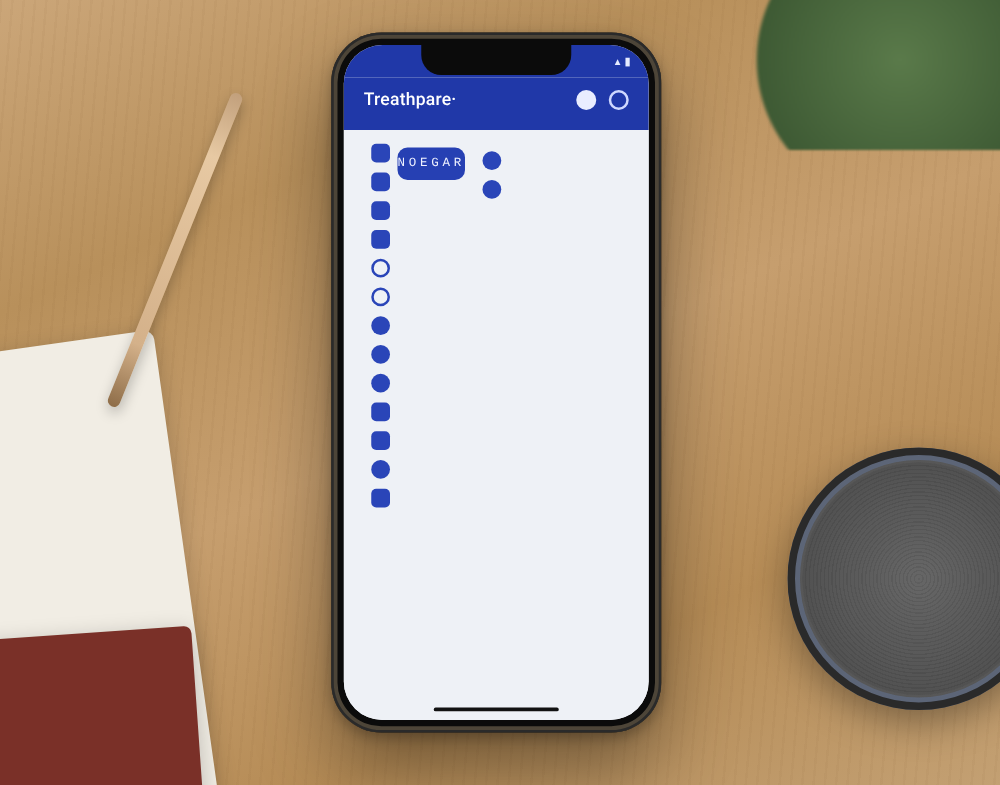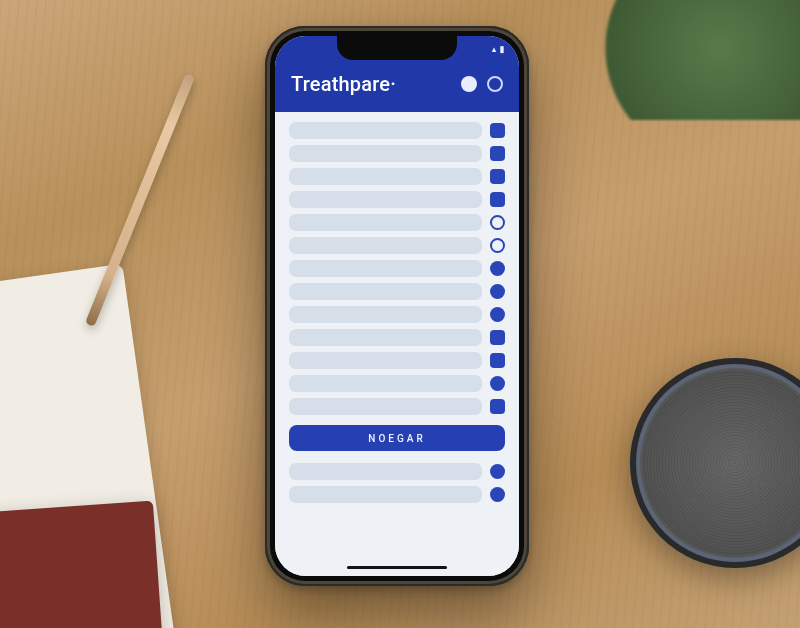--- a/index.html
+++ b/index.html
@@ -116,38 +116,39 @@
     gap: 6px;
   }
 
   .app-header {
     background: #2038a8;
     color: #fff;
     padding: 10px 16px 16px 16px;
     display: flex; align-items: center; justify-content: space-between;
   }
   .app-title {
-    font-size: 20px; font-weight: 500; letter-spacing: .2px;
+    font-size: 14px; font-weight: 500; letter-spacing: .2px;
   }
   .header-actions { display: flex; gap: 10px; align-items: center; }
   .header-dot {
     width: 16px; height: 16px; border-radius: 50%;
     background: #e9edff;
   }
   .header-ring {
     width: 16px; height: 16px; border-radius: 50%;
     border: 2px solid #cfd8ff;
   }
 
   .content {
     flex: 1;
     background: #eef1f6;
     padding: 10px 14px 12px 14px;
-    display: flex; flex-direction: column; gap: 6px;
+    display: flex; flex-direction: row; gap: 6px;
     overflow: hidden;
+    font-family: Liberation Mono, monospace;
   }
   .row {
     display: flex; align-items: center; gap: 8px;
   }
   .row-bar {
     flex: 1;
     height: 17px;
     background: #d6deea;
     border-radius: 7px;
   }

